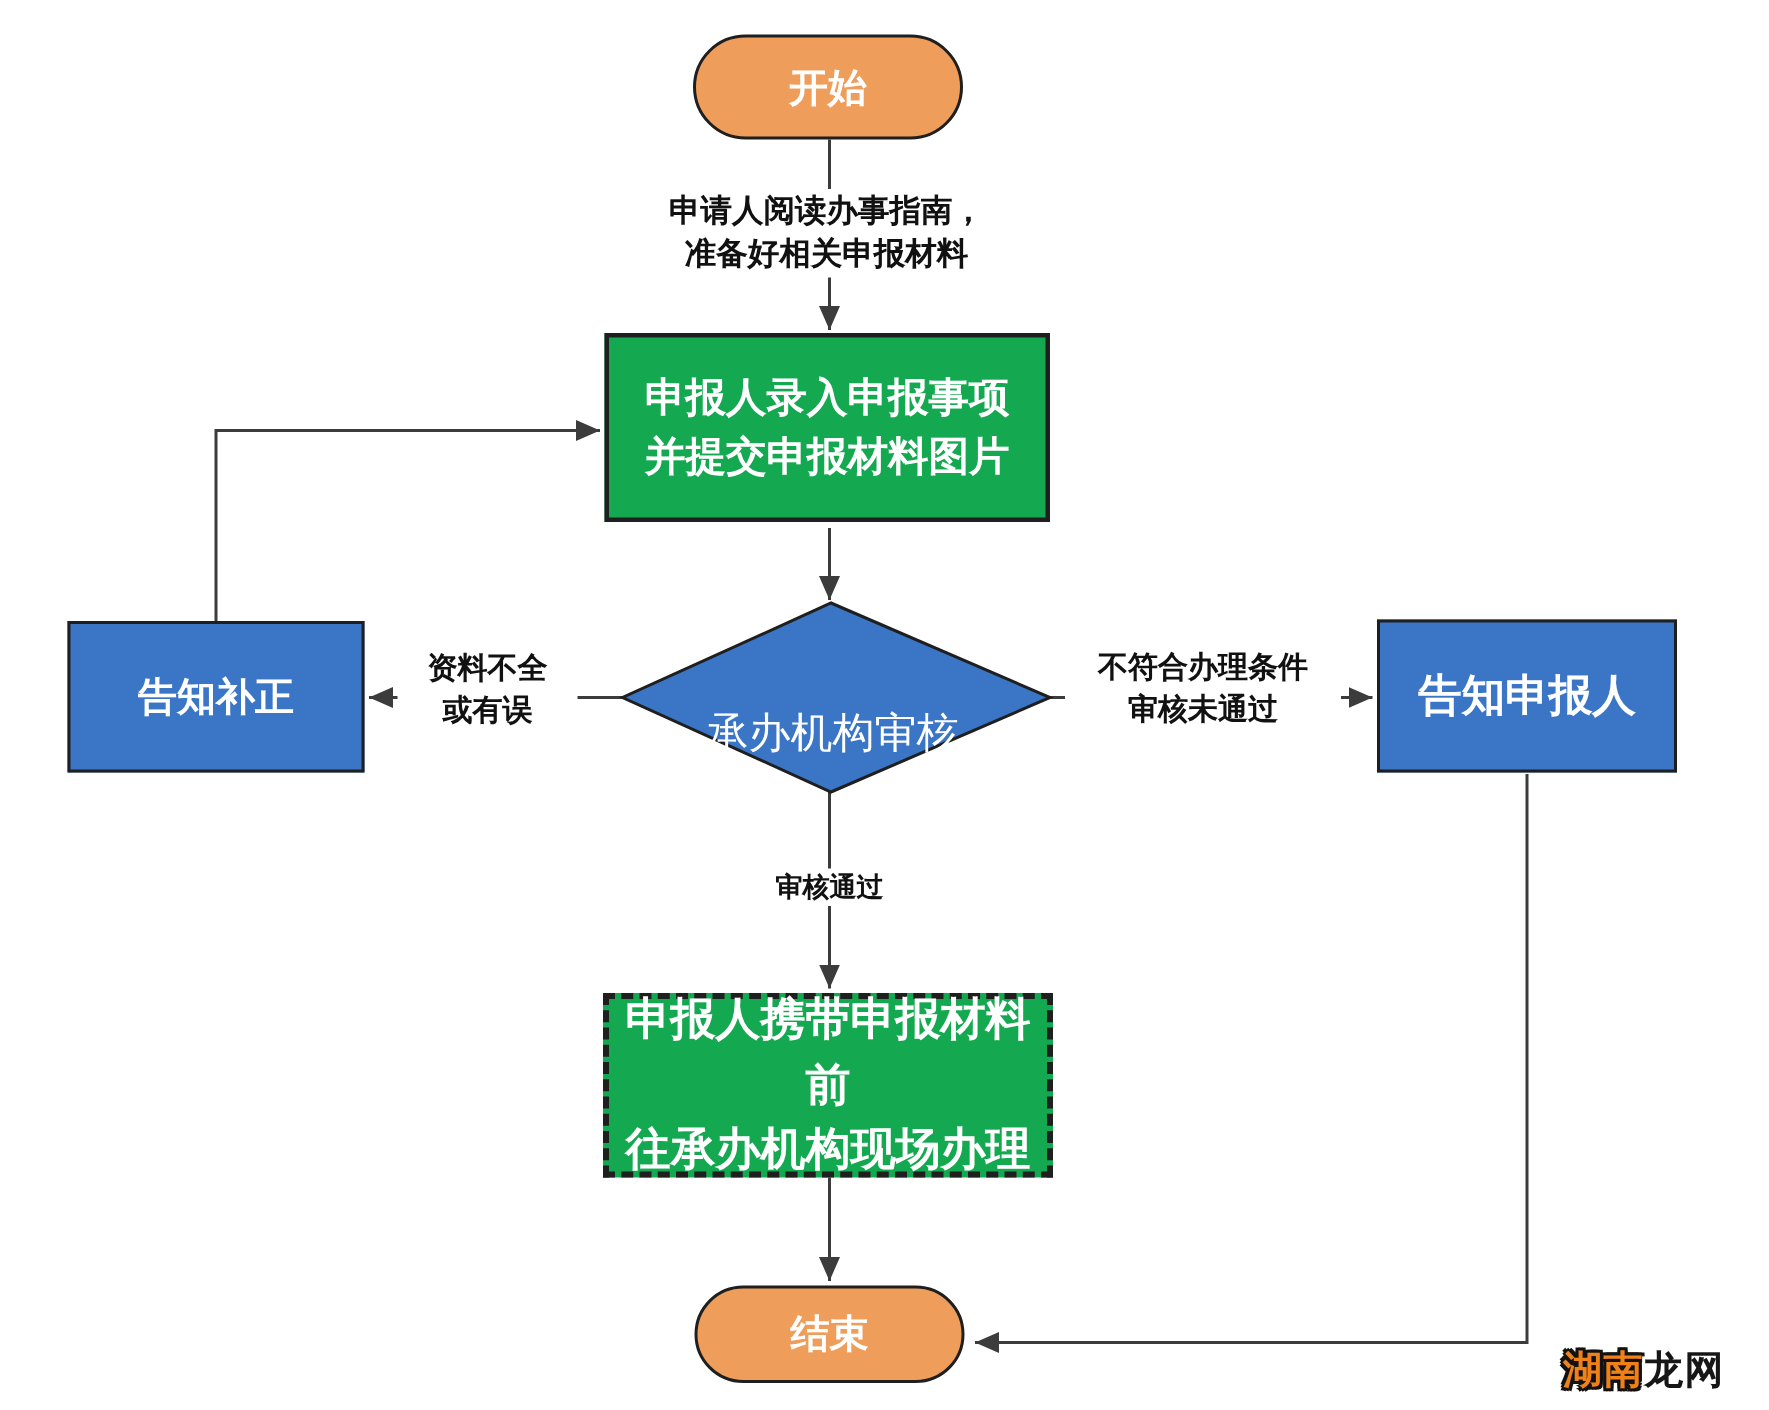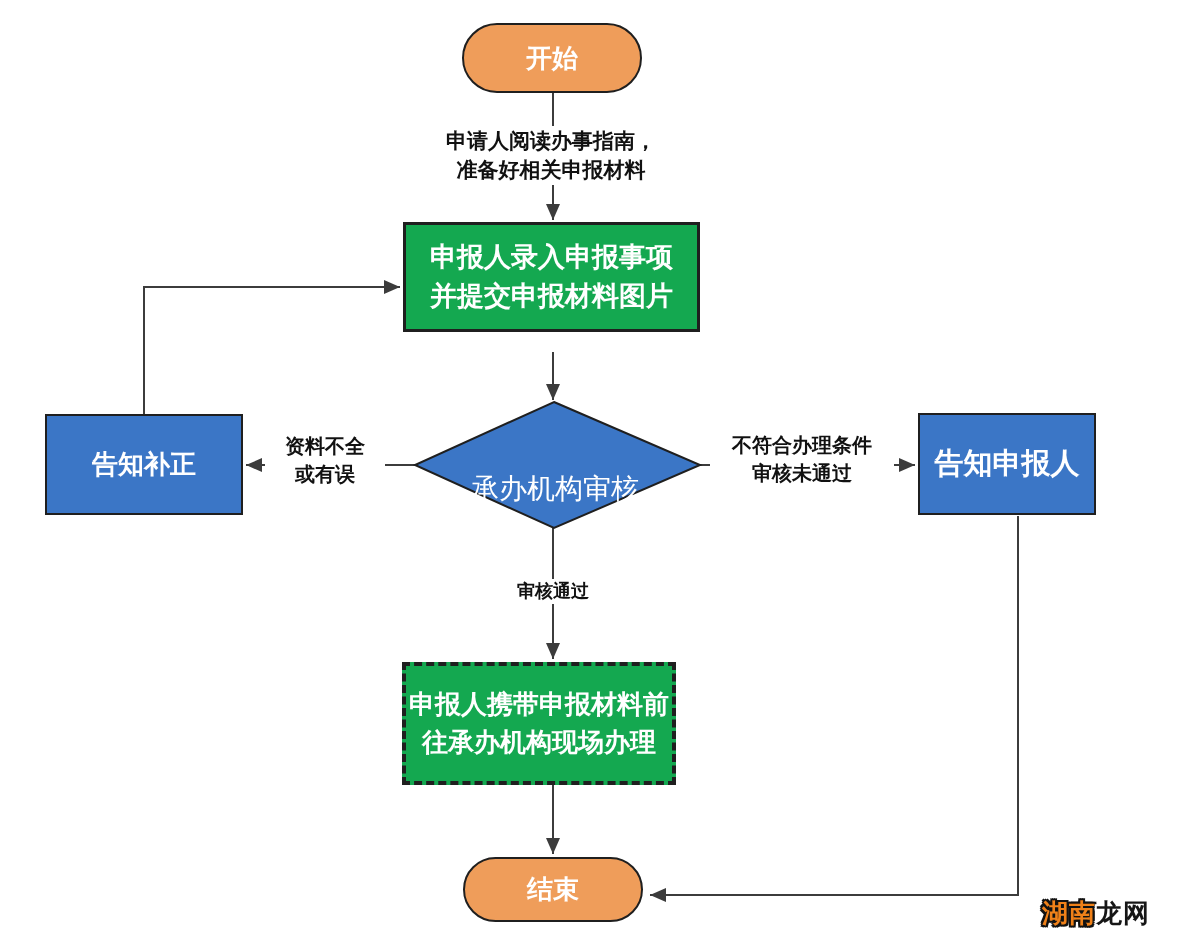--- a/index.html
+++ b/index.html
@@ -50,41 +50,41 @@
   }
   .node-end {
     left: 463px; top: 857px; width: 180px; height: 65px;
     background: var(--color-orange, #ef9d5a);
     border: 2px solid var(--color-border, #1f1f1f);
     border-radius: 38px;
     font-size: 26px;
     text-align: right;
   }
   .node-input {
-    left: 403px; top: 222px; width: 297px; height: 110px;
+    left: 403px; top: 222px; width: 297px; height: 126px;
     background: var(--color-green, #14a850);
     border: 3px solid var(--color-border, #1f1f1f);
     font-size: 27px;
     line-height: 1.45;
   }
   .node-onsite {
-    left: 402px; top: 662px; width: 274px; height: 123px;
+    left: 402px; top: 662px; width: 300px; height: 123px;
     background: var(--color-green, #14a850);
     border: 4px dashed var(--color-border, #1f1f1f);
-    font-size: 26px;
+    font-size: 30px;
     line-height: 1.45;
   }
   .node-correction {
     left: 45px; top: 414px; width: 198px; height: 101px;
     background: var(--color-blue, #3b76c6);
     border: 2px solid var(--color-border, #1f1f1f);
     font-size: 26px;
   }
   .node-applicant {
-    left: 918px; top: 413px; width: 178px; height: 102px;
+    left: 918px; top: 413px; width: 200px; height: 102px;
     background: var(--color-blue, #3b76c6);
     border: 2px solid var(--color-border, #1f1f1f);
     font-size: 29px;
   }
   .diamond-label {
     position: absolute;
     left: 415px; top: 470px; width: 280px;
     text-align: center;
     color: var(--color-node-text, #ffffff);
     font-size: 28px;

